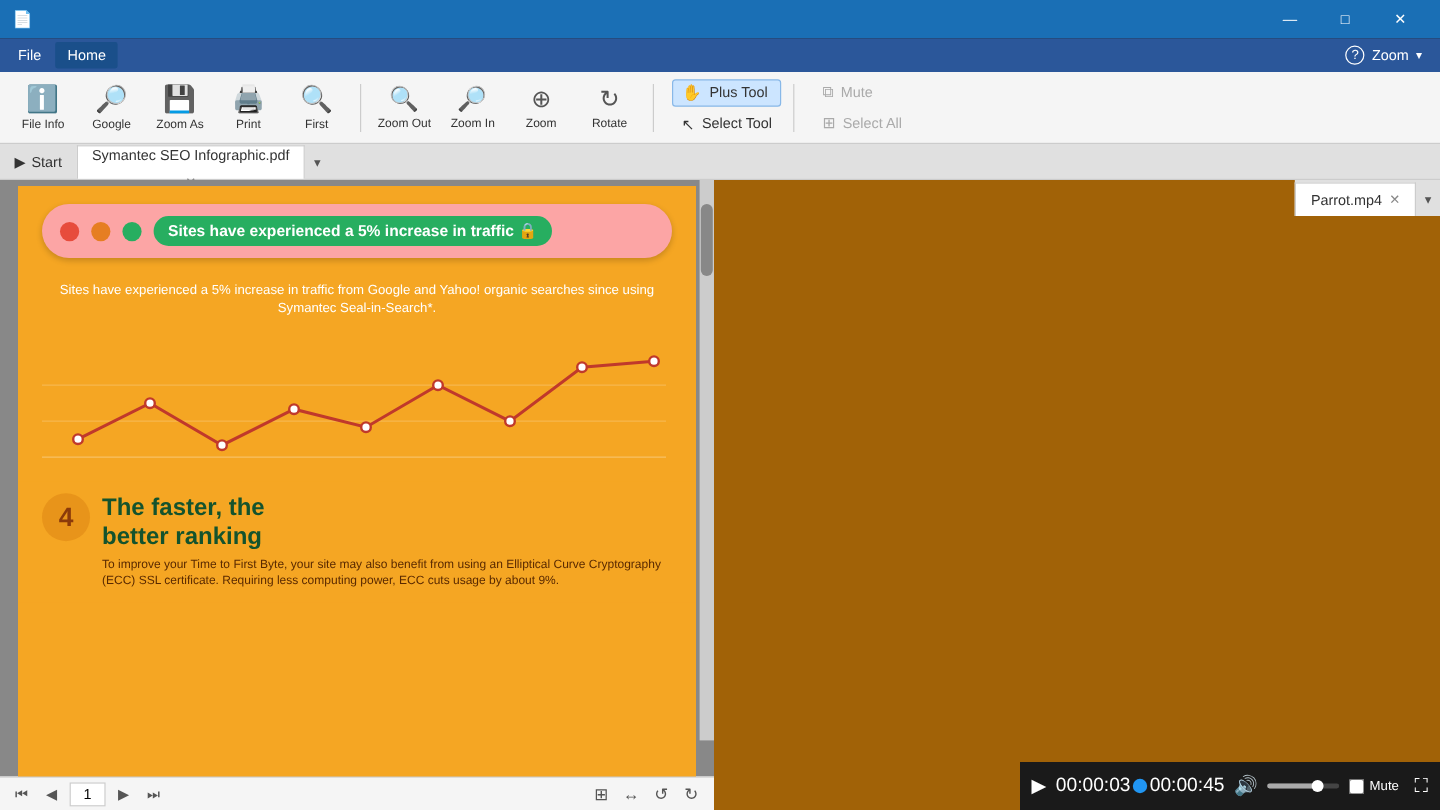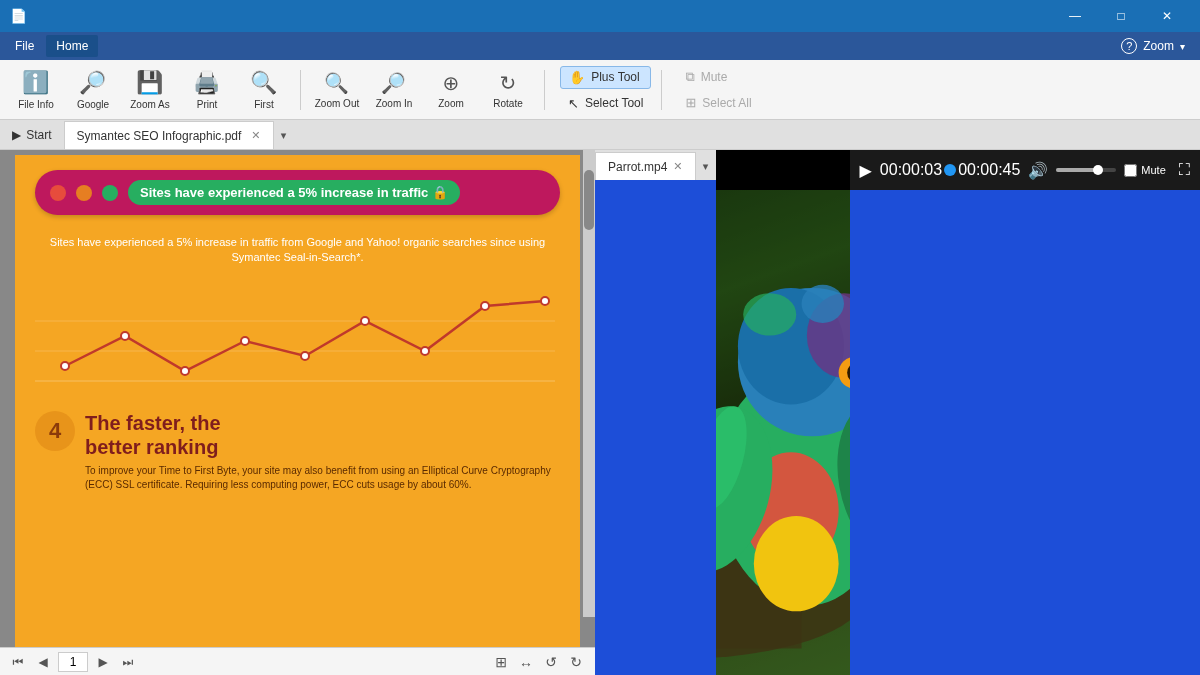--- a/index.html
+++ b/index.html
@@ -111,20 +111,21 @@
       padding: 0 12px;
       background: #f5f5f5;
       border: 1px solid #ccc;
       border-bottom: none;
       font-size: 12px;
       display: flex;
       align-items: center;
       gap: 10px;
       cursor: pointer;
       color: #333;
+      flex-direction: column;
     }
     .tab.active { background: white; }
     .tab .close-tab { font-size: 11px; color: #888; cursor: pointer; }
     .tab-nav-btn {
       width: 20px; height: 28px;
       background: transparent; border: none;
       cursor: pointer; font-size: 11px; color: #555;
       display: flex; align-items: center; justify-content: center;
     }
     .start-btn {
@@ -165,21 +166,21 @@
       width: 565px;
       height: 500px;
       background: #f5a623;
       margin: 5px auto;
       position: relative;
       overflow: hidden;
     }
 
     
     .pdf-top-bar {
-      background: #be185d;
+      background: #fca5a5;
       border-radius: 30px;
       margin: 15px 20px;
       padding: 10px 15px;
       display: flex;
       align-items: center;
       gap: 10px;
       box-shadow: 0 2px 5px rgba(0,0,0,0.2);
     }
     .dot { width: 16px; height: 16px; border-radius: 50%; }
     .dot.red { background: #e74c3c; }
@@ -219,21 +220,21 @@
     }
     .number-badge {
       background: #e8941a;
       width: 40px; height: 40px;
       border-radius: 50%;
       display: flex; align-items: center; justify-content: center;
       font-size: 22px; font-weight: bold; color: #8B3A0A;
       flex-shrink: 0;
     }
     .section-title {
-      color: #7f1d1d;
+      color: #14532d;
       font-size: 20px;
       font-weight: bold;
       line-height: 1.2;
     }
     .section-body {
       color: #5a2a00;
       font-size: 10px;
       line-height: 1.4;
       margin-top: 5px;
     }
@@ -297,23 +298,24 @@
       background: transparent; border: none;
       cursor: pointer; color: #555; font-size: 14px;
       width: 22px; height: 22px;
       display: flex; align-items: center; justify-content: center;
     }
 
     
     #video-pane {
       flex: 1;
       height: 100%;
-      background: #1d4ed8;
-      display: flex;
-      flex-direction: row;
+      background: #a16207;
+      display: flex;
+      flex-direction: column;
+      align-items: flex-end;
     }
     #video-tabs {
       height: 30px;
       background: #e0e0e0;
       display: flex;
       align-items: flex-end;
     }
     .video-tab {
       height: 28px;
       padding: 0 12px;
@@ -557,21 +559,21 @@
         </div>
 
         <div class="bottom-section">
           <div style="display:flex; align-items:flex-start; gap:10px; flex:1;">
             <div class="number-badge">4</div>
             <div>
               <div class="section-title">
                 <span>The faster, the</span><br>
                 <span>better ranking</span>
               </div>
-              <p class="section-body">To improve your Time to First Byte, your site may also benefit from using an Elliptical Curve Cryptography (ECC) SSL certificate. Requiring less computing power, ECC cuts usage by about 60%.</p>
+              <p class="section-body">To improve your Time to First Byte, your site may also benefit from using an Elliptical Curve Cryptography (ECC) SSL certificate. Requiring less computing power, ECC cuts usage by about 9%.</p>
             </div>
           </div>
 
         </div>
 
       </div>
     </div>
 
     <div id="page-nav">
       <button class="page-nav-btn">⏮</button>

